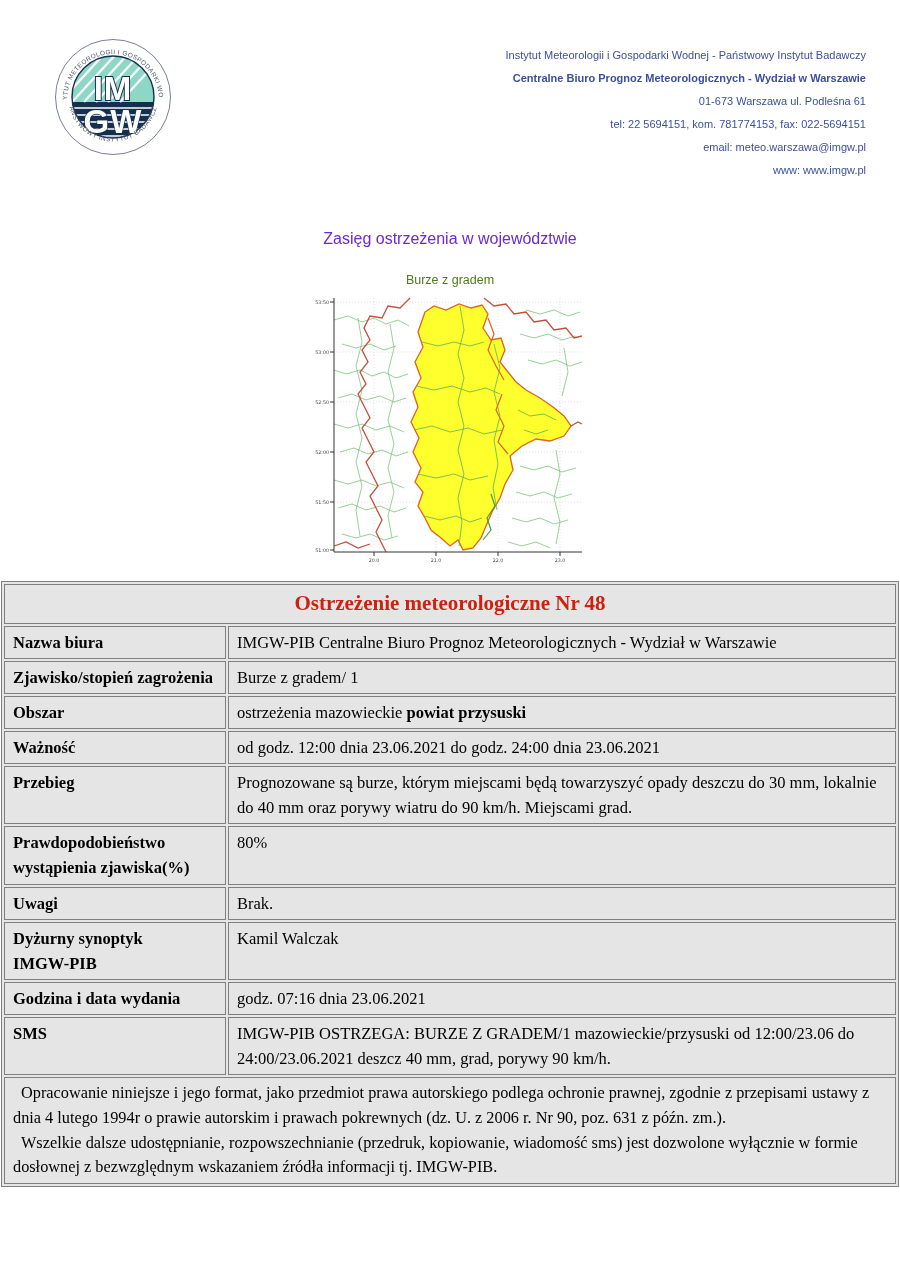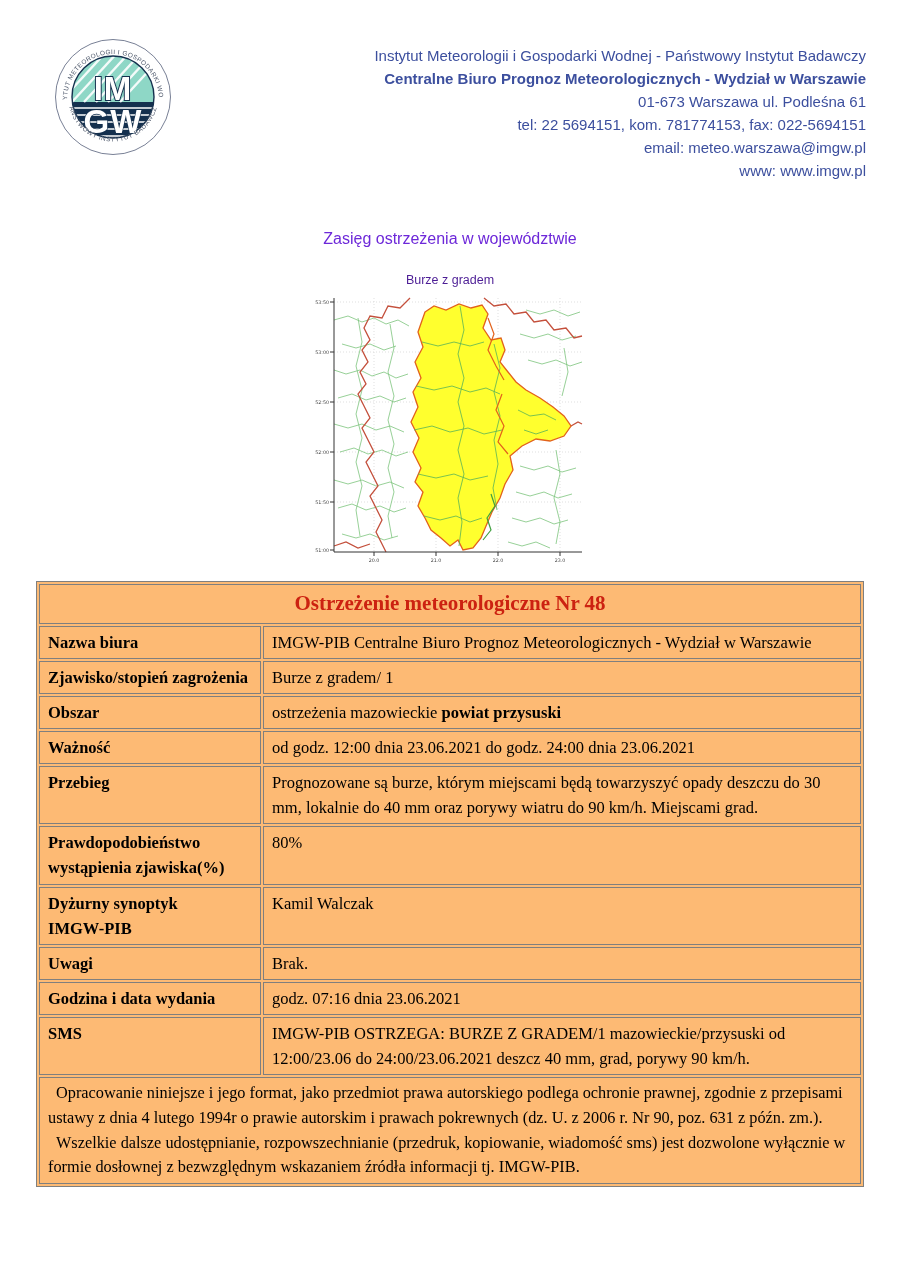--- a/index.html
+++ b/index.html
@@ -2,29 +2,29 @@
 <html><head>
 <meta charset="utf-8">
 <style>
   html,body{margin:0;padding:0;background:#ffffff;}
   .page{position:relative;width:900px;height:1283px;background:#ffffff;overflow:hidden;
         font-family:"Liberation Sans",sans-serif;}
   
   .header{display:flex;justify-content:space-between;align-items:flex-start;
           padding:38px 34px 0 54px;}
   .logo-box{width:118px;height:118px;flex:0 0 auto;}
-  .hdr-text{text-align:right;color:#3c4f9e;font-size:15px;line-height:23px;padding-top:6px;}
+  .hdr-text{text-align:right;color:#3c4f9e;font-size:11px;line-height:23px;padding-top:6px;}
   .hdr-text .bold{font-weight:bold;}
   
   .section-title{text-align:center;font-size:16px;color:#6d28d9;margin-top:48px;}
-  .map-title{text-align:center;font-size:12.5px;color:#4c1d95;margin-top:25px;}
+  .map-title{text-align:center;font-size:12.5px;color:#4d7c0f;margin-top:25px;}
   .map-wrap{display:flex;justify-content:center;margin-top:3px;}
   
-  table.warning{width:828px;margin:13px auto 0 auto;border-collapse:separate;border-spacing:2px;
-                border:1px solid #7f7f7f;background:#fdba74;
+  table.warning{width:898px;margin:13px auto 0 auto;border-collapse:separate;border-spacing:2px;
+                border:1px solid #7f7f7f;background:#e5e5e5;
                 font-family:"Liberation Serif",serif;font-size:16.5px;color:#000;}
   table.warning td{border:1px solid #7f7f7f;padding:3px 8px;vertical-align:top;line-height:1.52;}
   td.lbl{font-weight:bold;white-space:pre-line;}
   td.ttl{text-align:center;color:#cc2211;font-weight:bold;font-size:21px;padding:5px 8px;}
   td.foot{font-size:16.3px;line-height:1.58;padding:2px 9px 6px 9px;margin-top:24px;}
   td.foot p{margin:0;text-indent:8px;}
   .b{font-weight:bold;}
   
   .map text{font-family:"DejaVu Sans",sans-serif;}
 </style>
@@ -211,27 +211,27 @@
     <tr>
       <td class="lbl">Przebieg</td>
       <td>Prognozowane są burze, którym miejscami będą towarzyszyć opady deszczu do 30 mm, lokalnie do 40 mm oraz porywy wiatru do 90 km/h. Miejscami grad.</td>
     </tr>
     <tr>
       <td class="lbl">Prawdopodobieństwo
 wystąpienia zjawiska(%)</td>
       <td>80%</td>
     </tr>
     <tr>
+      <td class="lbl">Uwagi</td>
+      <td>Brak.</td>
+    </tr>
+    <tr>
       <td class="lbl">Dyżurny synoptyk
 IMGW-PIB</td>
       <td>Kamil Walczak</td>
-    </tr>
-    <tr>
-      <td class="lbl">Uwagi</td>
-      <td>Brak.</td>
     </tr>
     <tr>
       <td class="lbl">Godzina i data wydania</td>
       <td>godz. 07:16 dnia 23.06.2021</td>
     </tr>
     <tr>
       <td class="lbl">SMS</td>
       <td>IMGW-PIB OSTRZEGA: BURZE Z GRADEM/1 mazowieckie/przysuski od 12:00/23.06 do 24:00/23.06.2021 deszcz 40 mm, grad, porywy 90 km/h.</td>
     </tr>
     <tr>

